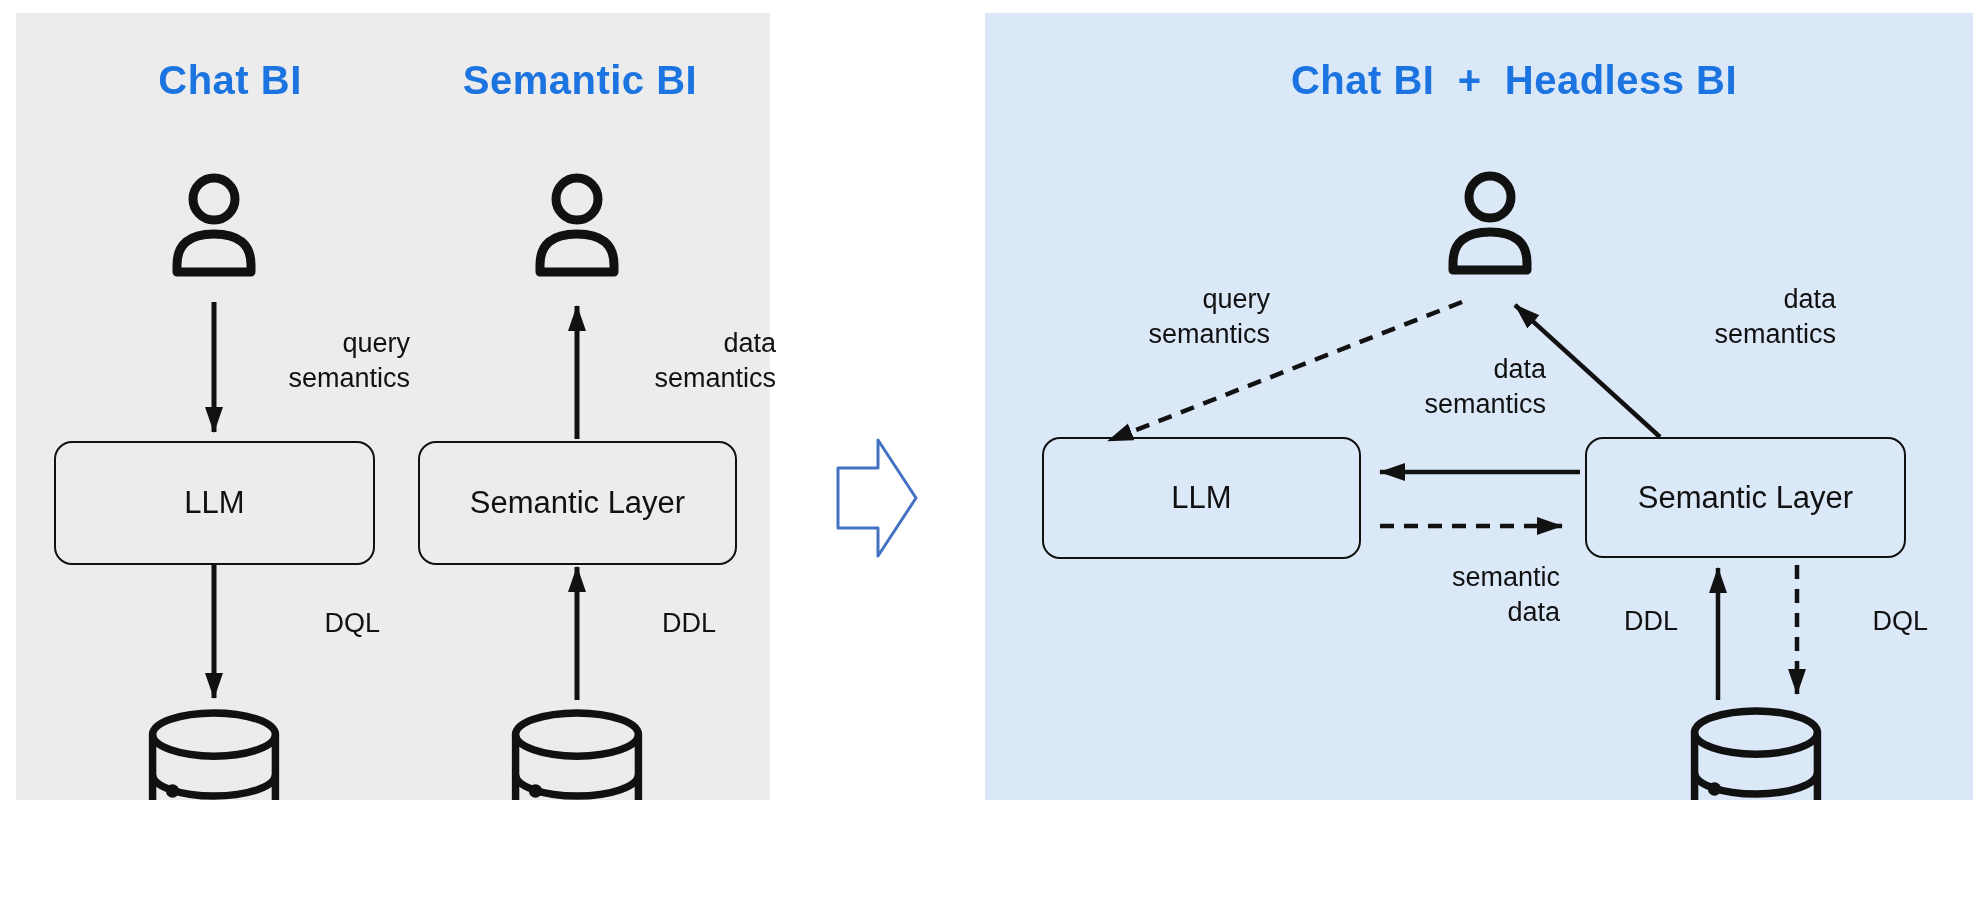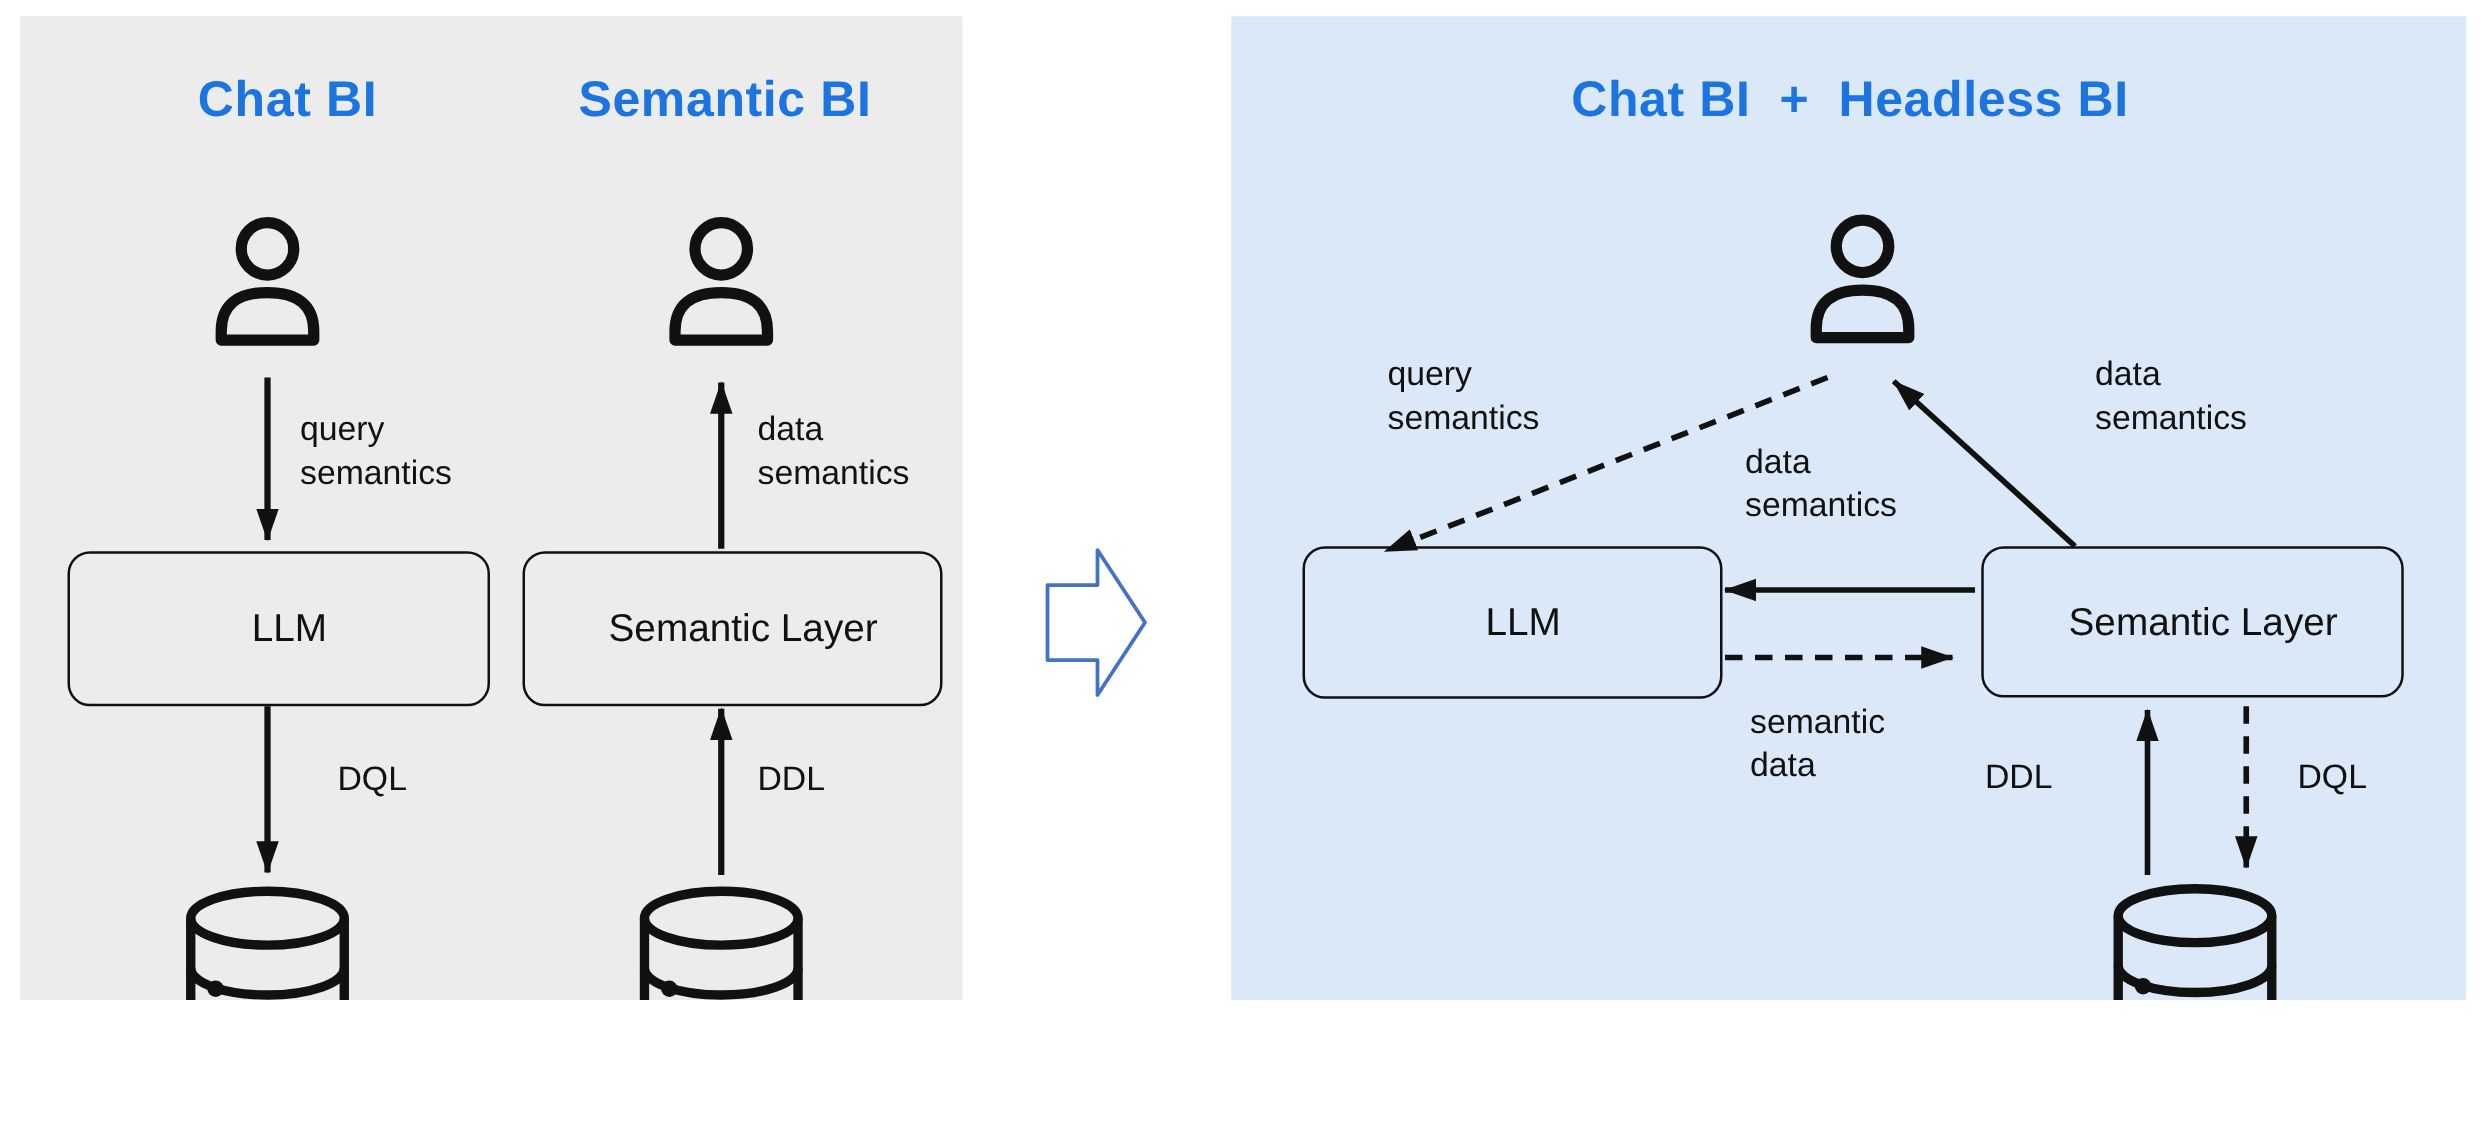--- a/index.html
+++ b/index.html
@@ -3,35 +3,35 @@
 <meta charset="utf-8">
 <style>
   html,body{margin:0;padding:0;background:#ffffff;}
   body{font-family:"Liberation Sans",sans-serif;color:#111;}
   #stage{position:relative;width:1988px;height:800px;background:#ffffff;overflow:hidden;}
   .panel{position:absolute;top:13px;height:871px;}
   #left-panel{left:16px;width:754px;background:#ececec;}
   #right-panel{left:985px;width:988px;background:#dbe8f8;}
   .title{position:absolute;font-size:40px;font-weight:bold;color:#1b74e0;text-align:center;white-space:pre-wrap;letter-spacing:0.5px;}
   .box{position:absolute;border:2.5px solid #111;border-radius:18px;background:transparent;
-       display:flex;align-items:center;justify-content:center;font-size:31px;color:#111;padding-left:17px;}
-  .lbl{position:absolute;font-size:27px;line-height:1.28;text-align:left;white-space:pre-line;color:#111;}
+       display:flex;align-items:center;justify-content:center;font-size:31px;color:#111;}
+  .lbl{position:absolute;font-size:27px;line-height:1.28;text-align:right;white-space:pre-line;color:#111;}
   svg.overlay{position:absolute;left:0;top:0;}
 </style>
 </head>
 <body>
 
 <div id="stage">
 
   <div id="left-panel" class="panel"></div>
   <div id="right-panel" class="panel"></div>
 
   <div class="title" style="left:115px;top:58px;width:230px;">Chat BI</div>
   <div class="title" style="left:430px;top:58px;width:300px;">Semantic BI</div>
-  <div class="title" style="left:1130px;top:58px;width:700px;">Chat BI  +  Headless BI</div>
+  <div class="title" style="left:1164px;top:58px;width:700px;">Chat BI  +  Headless BI</div>
 
   <div class="box" style="left:54px;top:441px;width:317px;height:120px;">LLM</div>
   <div class="box" style="left:418px;top:441px;width:315px;height:120px;">Semantic Layer</div>
   <div class="box" style="left:1042px;top:437px;width:315px;height:118px;">LLM</div>
   <div class="box" style="left:1585px;top:437px;width:317px;height:117px;">Semantic Layer</div>
 
   <div class="lbl" style="left:240px;top:326px;width:170px;">query
 semantics</div>
   <div class="lbl" style="left:270px;top:606px;width:110px;">DQL</div>
   <div class="lbl" style="left:606px;top:326px;width:170px;">data

